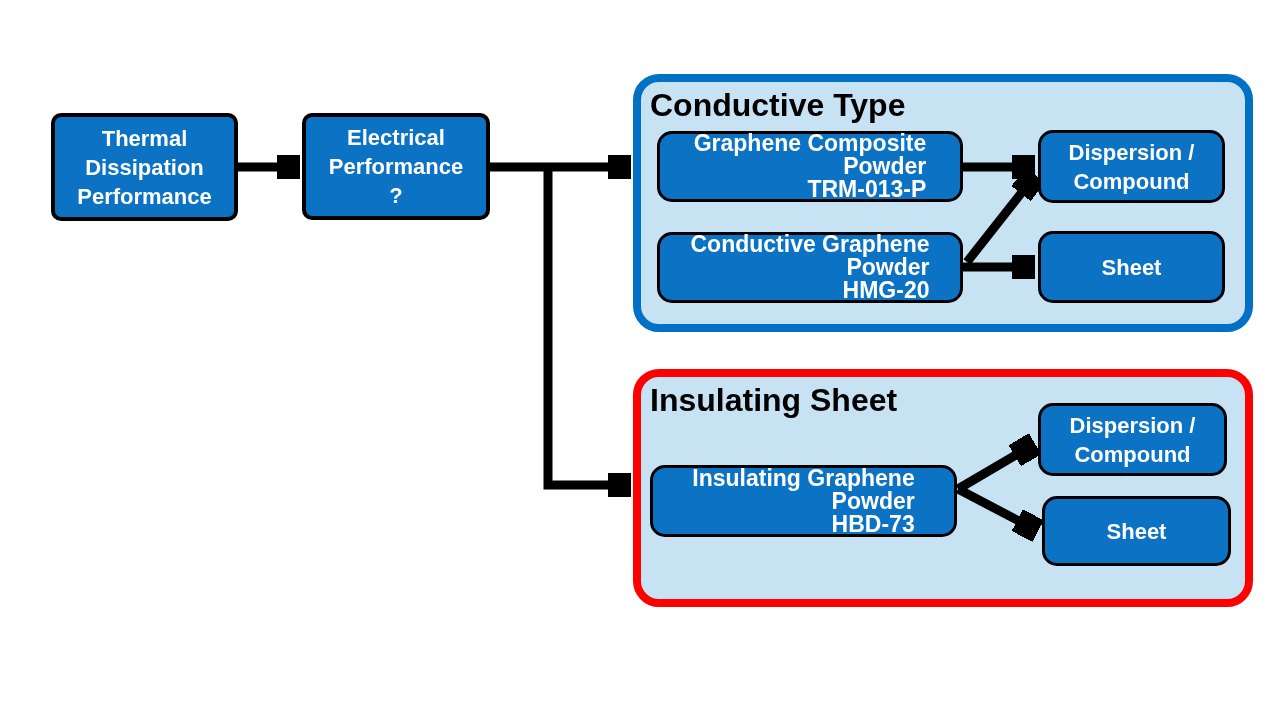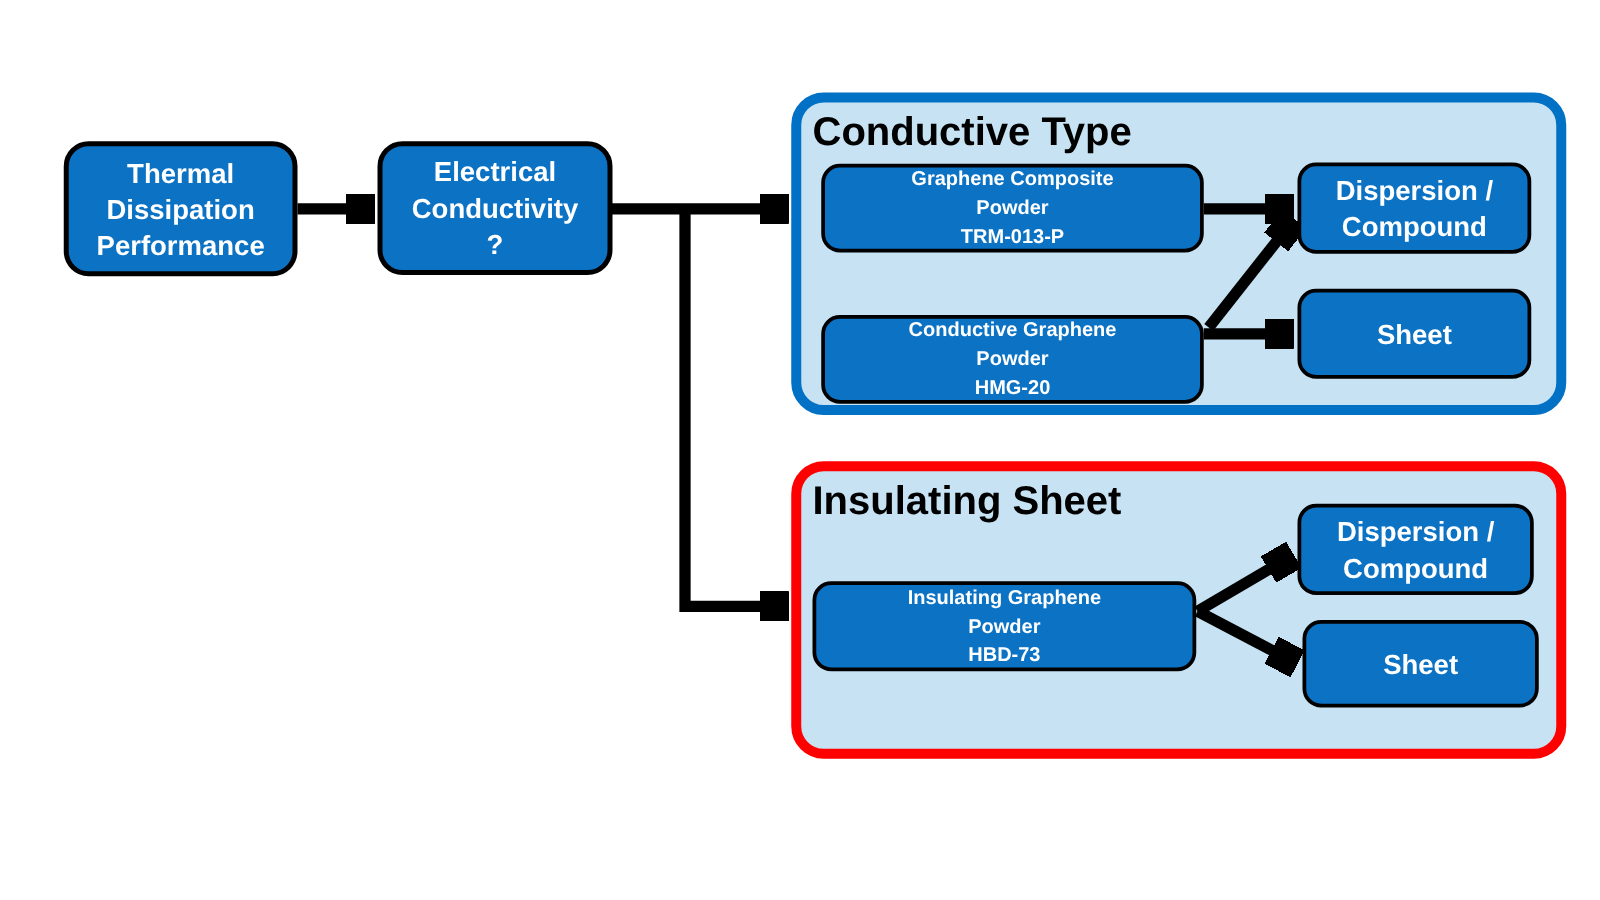--- a/index.html
+++ b/index.html
@@ -17,27 +17,27 @@
   }
   
   svg.arrows{position:absolute;left:0;top:0;width:1280px;height:720px;}
   svg.arrows path{stroke:#000000;stroke-width:9;fill:none;}
   
   .node{
     position:absolute;box-sizing:border-box;display:flex;align-items:center;justify-content:center;
     background:#0B72C4;border:3px solid #000000;color:#ffffff;text-align:center;
   }
   .node .label{white-space:pre-line;display:block;}
-  .start{border-radius:20px;border-width:4px;font-size:22px;line-height:29px;}
-  .product{border-radius:15px;font-size:16px;line-height:23px;}
+  .start{border-radius:10px;border-width:4px;font-size:22px;line-height:29px;}
+  .product{border-radius:15px;font-size:23px;line-height:23px;text-align:right;}
   .output{border-radius:15px;font-size:22px;line-height:29px;text-align:center;}
   #n-thermal   {left:51px;  top:113px; width:187px; height:108px;}
   #n-electrical{left:302px; top:113px; width:188px; height:107px;}
   #n-trm       {left:657px; top:131px; width:306px; height:71px;}
-  #n-hmg       {left:657px; top:232px; width:306px; height:71px;margin-top:20px;}
+  #n-hmg       {left:657px; top:232px; width:306px; height:71px;}
   #n-disp-c    {left:1038px;top:130px; width:187px; height:73px;}
   #n-sheet-c   {left:1038px;top:231px; width:187px; height:72px;}
   #n-hbd       {left:650px; top:465px; width:307px; height:72px;}
   #n-disp-i    {left:1038px;top:403px; width:189px; height:73px;}
   #n-sheet-i   {left:1042px;top:496px; width:189px; height:70px;}
 </style>
 </head>
 <body>
 
 <div id="canvas">
@@ -66,21 +66,21 @@
     <path d="M958 489 L1036 530" marker-end="url(#ah)"></path>
   </svg>
 
   <div class="node start" id="n-thermal">
     <span class="label">Thermal
 Dissipation
 Performance</span>
   </div>
   <div class="node start" id="n-electrical">
     <span class="label">Electrical
-Conductivity
+Performance
 ?</span>
   </div>
 
   <div class="node product" id="n-trm">
     <span class="label">Graphene Composite
 Powder
 TRM-013-P</span>
   </div>
   <div class="node product" id="n-hmg">
     <span class="label">Conductive Graphene

